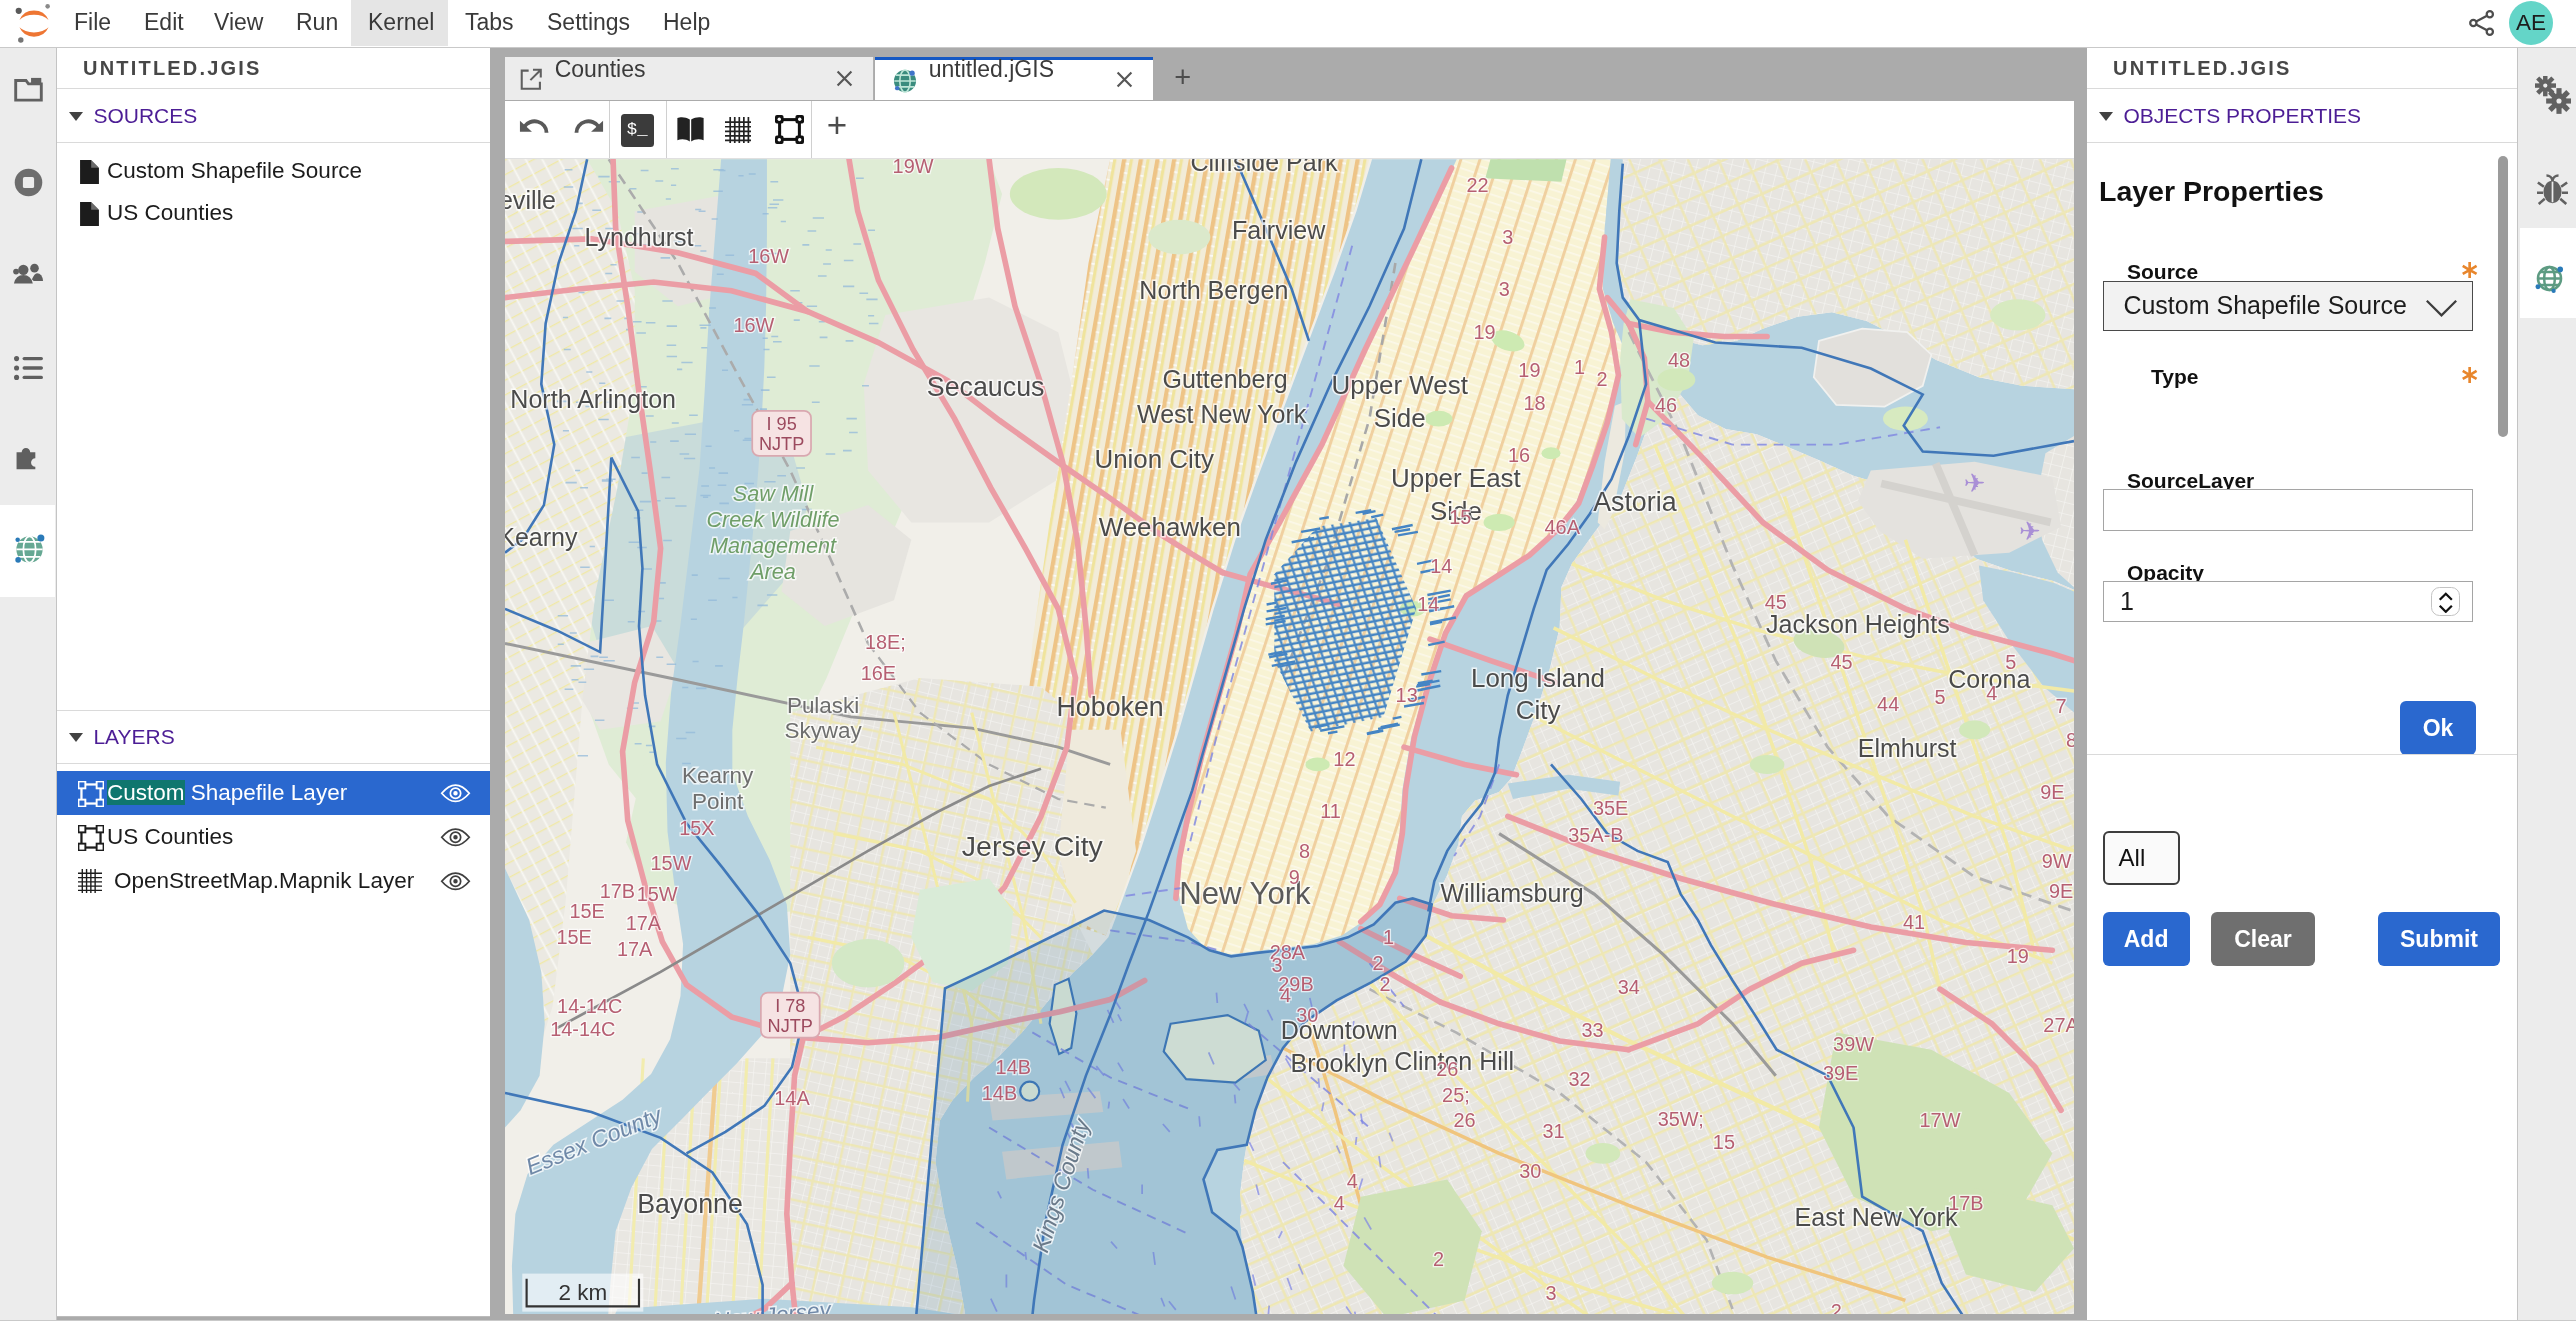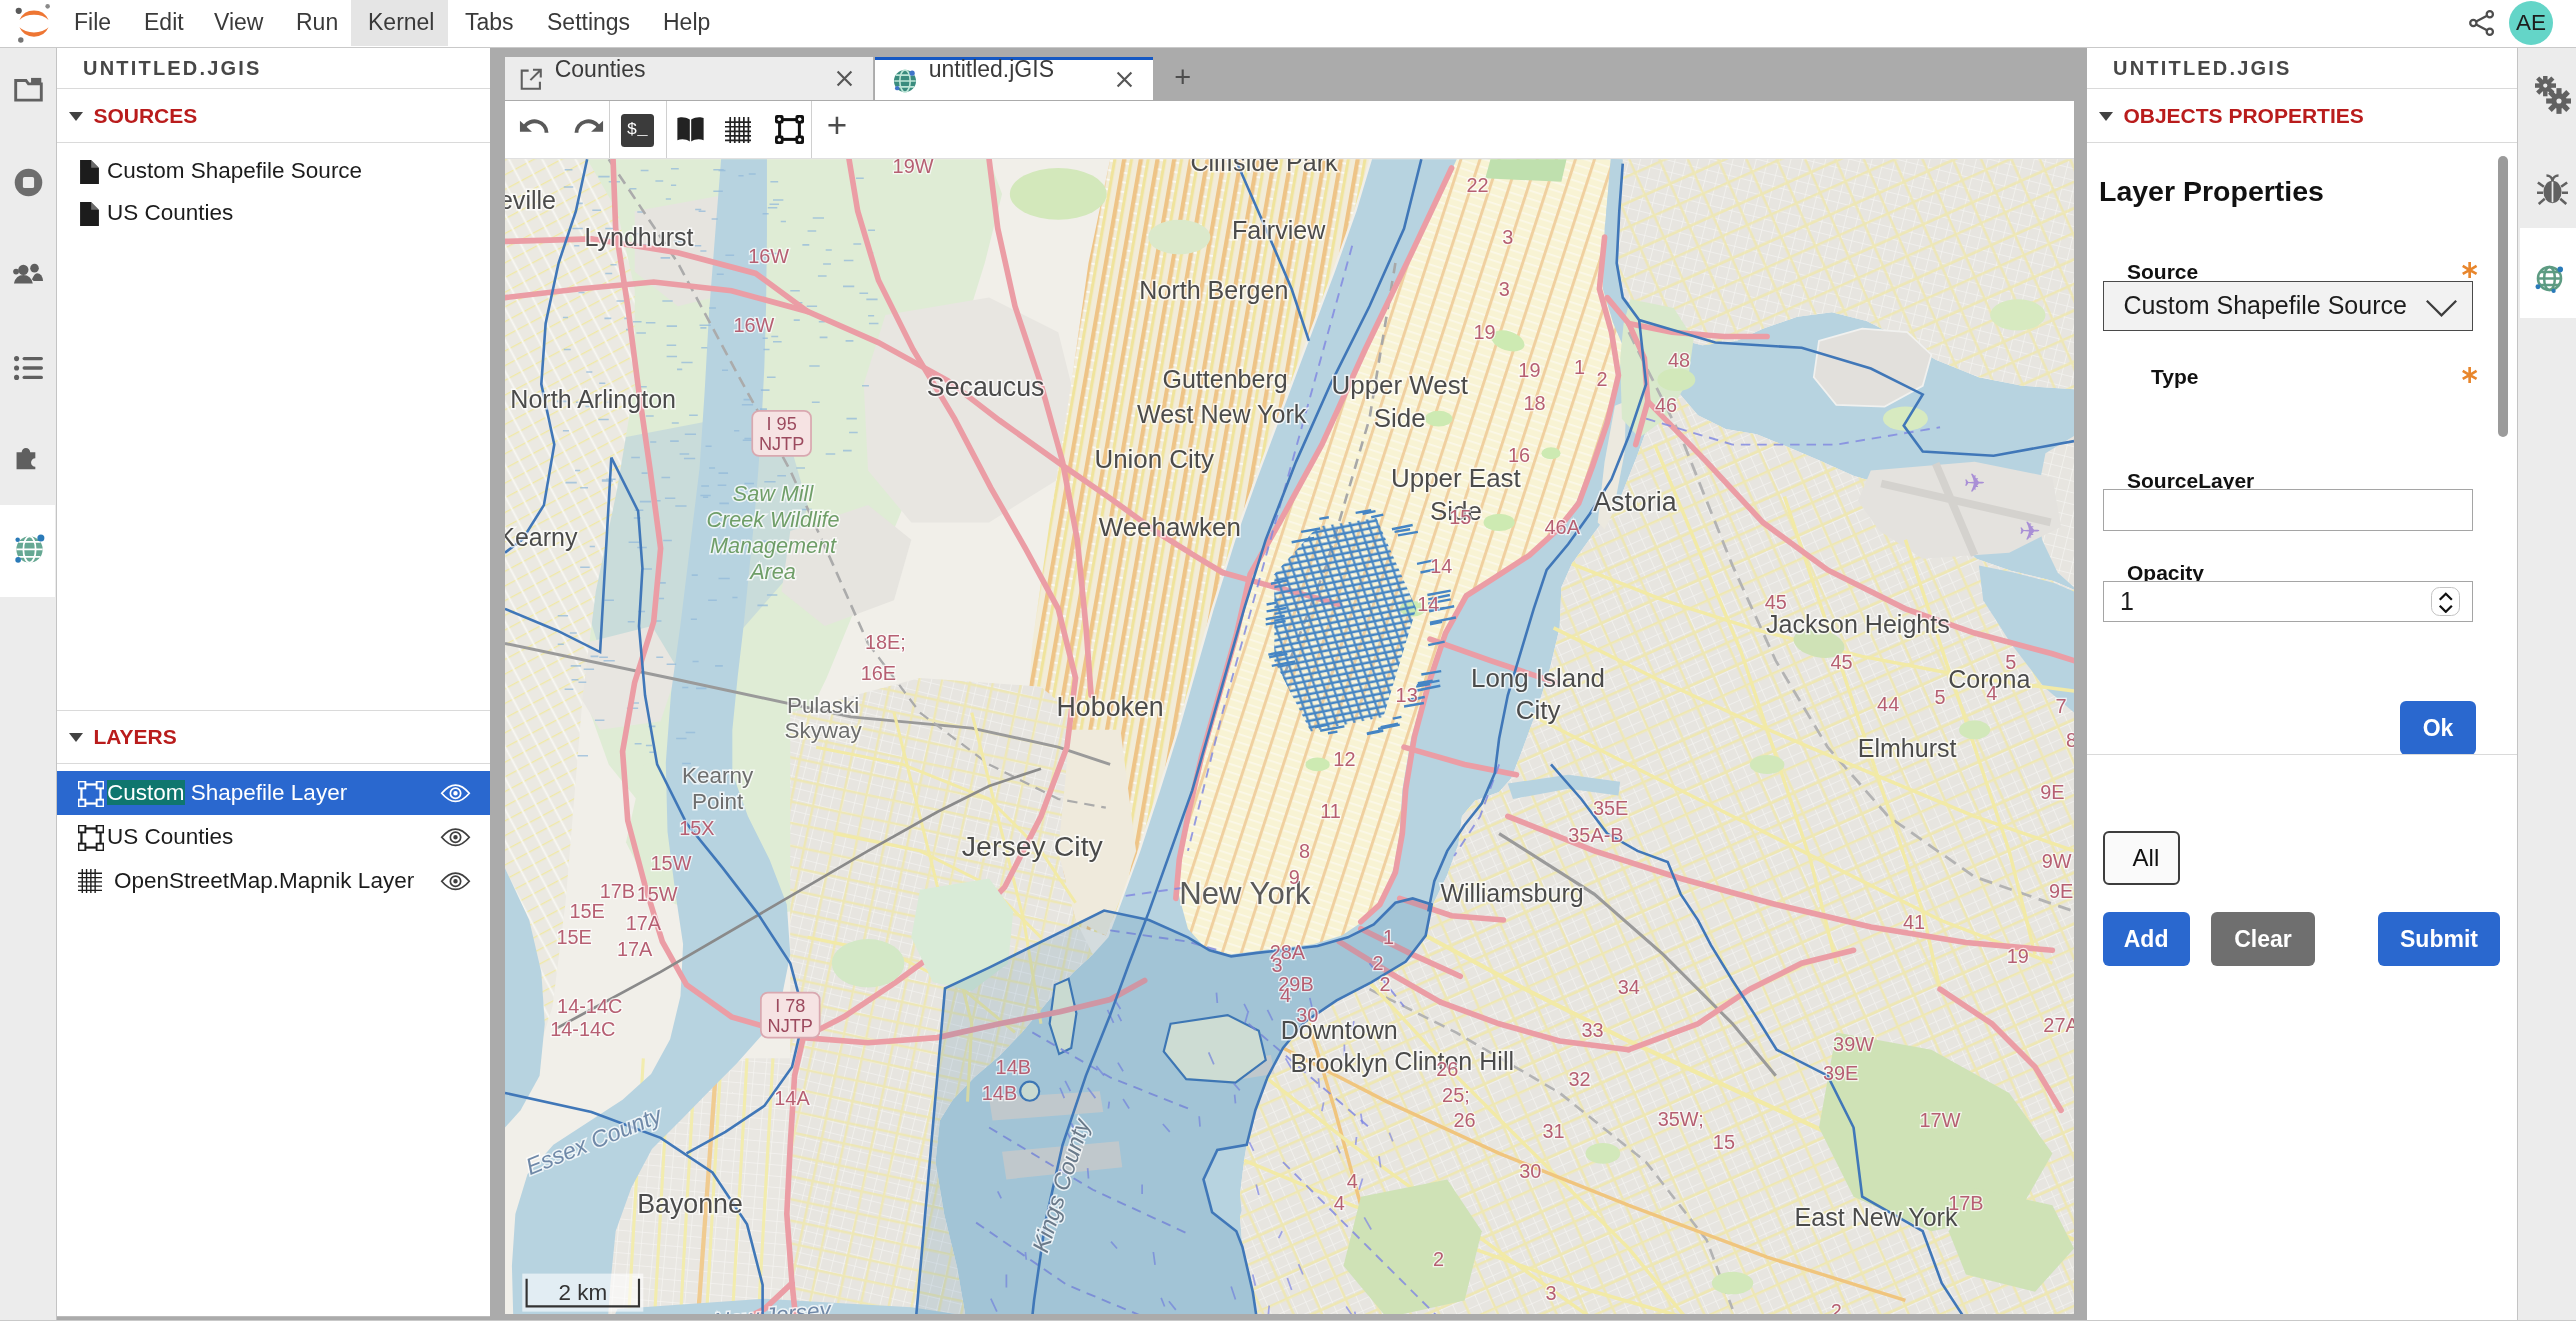--- a/index.html
+++ b/index.html
@@ -8,21 +8,21 @@
   .abs { position:absolute; }
   #menubar { left:0; top:0; width:2576px; height:48px; background:#fff; border-bottom:1.7px solid #c9c9c9; z-index:20;}
   .menuitem { position:absolute; top:0; height:46px; line-height:44px; font-size:23px; color:#3a3a3a; }
   #statusbar { left:0; top:1320px; width:2576px; height:8.6px; background:#ffffff; border-top:0.9px solid #c9c9c9; z-index:20;}
   #leftbar { left:0; top:48px; width:57px; height:1272px; background:#ececec; border-right:1.7px solid #c4c4c4; z-index:10;}
   #rightbar { left:2517px; top:48px; width:59px; height:1272px; background:#ececec; border-left:1.7px solid #c4c4c4; z-index:10;}
   #leftpanel { left:57px; top:48px; width:433px; height:1269px; background:#fff; z-index:9; border-bottom:0.9px solid #bbb;}
   #rightpanel { left:2087px; top:48px; width:430px; height:1272px; background:#fff; z-index:9;}
   #dock { left:490px; top:48px; width:1597px; height:1272px; background:#ababab; z-index:5;}
   .phead { height:41px; line-height:41px; font-size:20px; font-weight:bold; letter-spacing:2.2px; color:#474747; padding-left:26px; border-bottom:0.9px solid #dadada; }
-  .sechead { height:54px; line-height:54px; font-size:21px; font-weight:bold; color:#b91c1c; border-bottom:0.9px solid #dadada; }
+  .sechead { height:54px; line-height:54px; font-size:21px; font-weight:normal; color:#4c1d95; border-bottom:0.9px solid #dadada; }
   .caret { display:inline-block; width:0; height:0; border-left:7.8px solid transparent; border-right:7.8px solid transparent; border-top:9.5px solid #424242; margin:0 10.4px 2.6px 12px; vertical-align:middle;}
   .srcitem { position:relative; height:42px; font-size:22.5px; color:#1c1c1c; line-height:42px; padding-left:50px; }
   .layitem { position:relative; height:44px; font-size:22.5px; color:#1c1c1c; line-height:44px; padding-left:50px; }
   .eye { position:absolute; right:19px; top:10.4px; }
   svg.icon { vertical-align:middle; }
   
   #tabrow { position:absolute; left:14.7px; top:0.9px; height:52px; width:1582px; }
   .tab { position:absolute; top:8.6px; height:43px; font-size:23px; color:#3a3a3a; }
   #tab1 { left:0px; width:369px; background:#ececec; border-right:0.9px solid #b0b0b0;}
   #tab2 { left:370px; width:278px; background:#fff; border-top:3.5px solid #1659c4; }
@@ -649,18 +649,18 @@
             <path d="M2 9 L9 2 L16 9"></path>
           </svg>
         <svg class="abs" style="left:6px;top:15.6px" width="15.6" height="9.5" viewBox="0 0 18 11" fill="none" stroke="#111" stroke-width="2.6">
             <path d="M2 2 L9 9 L16 2"></path>
           </svg>
       </div>
     </div>
     <div class="btn" style="left:313px;top:557px;width:76px;background:#2a68cf;line-height:54px;">Ok</div>
     <div class="abs" style="left:411px;top:12px;width:10.4px;height:281px;background:#9b9b9b;border-radius:6px;"></div>
   </div>
-  <div class="abs" style="left:15.6px;top:783px;width:77px;height:54px;border:2.2px solid #3d3d3d;border-radius:6px;background:#fafafa;font-size:24px;color:#111;line-height:50px;padding-left:28px;">All</div>
+  <div class="abs" style="left:15.6px;top:783px;width:77px;height:54px;border:2.2px solid #3d3d3d;border-radius:6px;background:#fafafa;font-size:24px;color:#111;line-height:50px;padding-left:14px;">All</div>
   <div class="btn" style="left:15.6px;top:864px;width:87px;background:#2a68cf;line-height:54px;">Add</div>
   <div class="btn" style="left:124px;top:864px;width:104px;background:#6f6f6f;line-height:54px;">Clear</div>
   <div class="btn" style="left:291px;top:864px;width:122px;background:#2a68cf;line-height:54px;">Submit</div>
 </div>
 
 
 </body></html>

